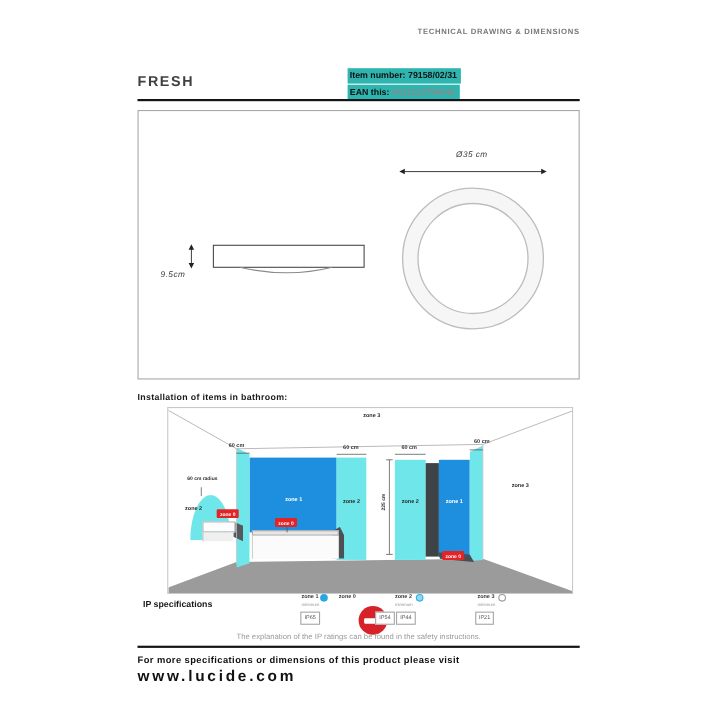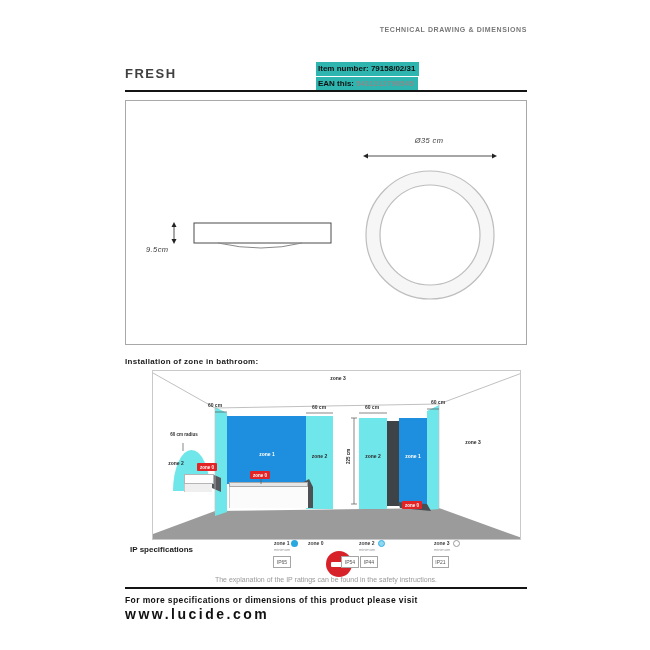--- a/index.html
+++ b/index.html
@@ -99,21 +99,21 @@
       <circle cx="304" cy="134" r="50" fill="#ffffff" stroke="#bdbdbd" stroke-width="1.2"></circle>
 
       <line x1="240" y1="55" x2="368" y2="55" stroke="#222" stroke-width="0.8"></line>
       <polygon points="237,55 242,52.5 242,57.5" fill="#222"></polygon>
       <polygon points="371,55 366,52.5 366,57.5" fill="#222"></polygon>
     </svg>
   </div>
   <div class="abs dim-label" style="left:146px; top:245px;">9.5cm</div>
   <div class="abs dim-label" style="left:399px; top:136px; width:60px; text-align:center;">Ø35 cm</div>
 
-  <div class="abs bath-title">Installation of zone in bathroom:</div>
+  <div class="abs bath-title">Installation of items in bathroom:</div>
 
   <div class="abs bath">
 
     <div class="fill floor"></div>
     <div class="fill strip-left cyan"></div>
     <div class="fill blue" style="left:74px; top:45px; width:79px; height:68px;"></div>
     <div class="fill cyan" style="left:153px; top:45px; width:27px; height:93px;"></div>
     <div class="fill cyan" style="left:206px; top:47px; width:28px; height:91px;"></div>
     <div class="fill" style="left:234px; top:50px; width:12px; height:85px; background:#3e4347;"></div>
     <div class="fill blue" style="left:246px; top:47px; width:28px; height:88px;"></div>

